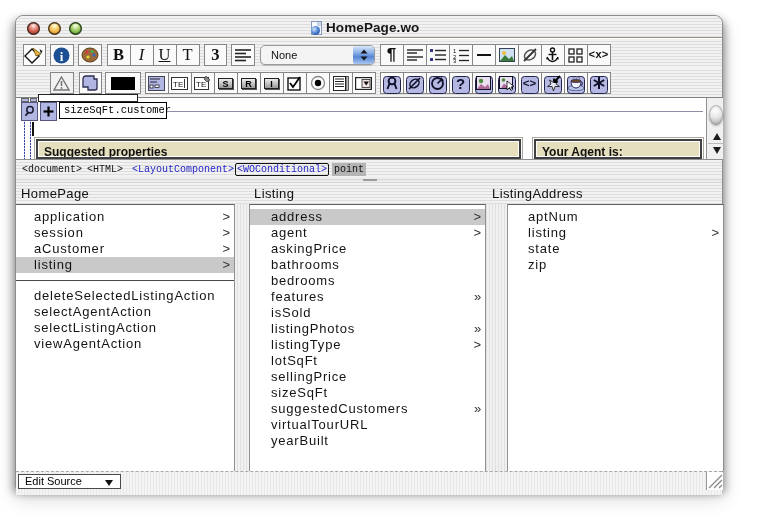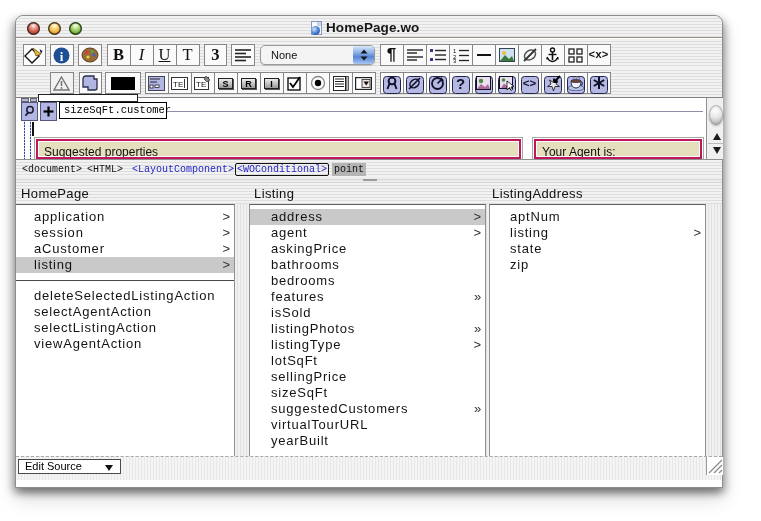--- a/index.html
+++ b/index.html
@@ -50,22 +50,22 @@
      background:repeating-linear-gradient(180deg,#3a47a0 0 2px,#cdd2ea 2px 3px);}
   #stub1,#stub2{position:absolute;top:0;height:4px;background:#b2b6e2;border:1px solid #666;}
   #pbox{position:absolute;left:22px;top:-4px;width:100px;height:8px;border:1px solid #222;background:#fff;}
   .sqbtn{position:absolute;top:3.5px;width:17px;height:19px;background:#b2b6e2;border:1px solid #55557d;
      display:flex;align-items:center;justify-content:center;}
   #sbox{position:absolute;left:43px;top:3.5px;width:108px;height:17px;border:1.5px solid #000;background:#fff;
      font-family:"Liberation Mono",monospace;font-size:10.5px;line-height:14px;padding-left:4px;color:#000;}
   #longline{position:absolute;left:151px;top:12.5px;width:536px;height:1px;background:#8f8fa8;}
   #tcursor{position:absolute;left:16px;top:24px;width:2px;height:14px;background:#111;}
   .tancell{position:absolute;top:41px;height:19.5px;background:#e6dfbd;
-     border:2px solid #be185d;box-shadow:inset 0 0 0 1px #fdfdfb, 0 0 0 1px #fefefc, 0 0 0 2px #a8a8a0;
-     font-size:12px;font-weight:normal;color:#111;padding:4px 0 0 6px;overflow:hidden;}
+     border:2px solid #404040;box-shadow:inset 0 0 0 1px #fdfdfb, 0 0 0 1px #fefefc, 0 0 0 2px #a8a8a0;
+     font-size:12px;font-weight:bold;color:#111;padding:4px 0 0 6px;overflow:hidden;}
   
   #sbar{position:absolute;left:690px;top:0px;width:17px;height:60.5px;background:#f0f0f0;border-left:1px solid #909090;}
   #sball{position:absolute;left:1.5px;top:7px;width:14px;height:20px;border-radius:50%;
      background:radial-gradient(circle at 45% 30%,#ffffff 0%,#e3e3e3 45%,#b5b5b5 80%,#9e9e9e 100%);
      box-shadow:0 1px 2px rgba(0,0,0,.3), inset 0 0 0 1px rgba(130,130,130,.5);}
   .sarr{position:absolute;left:5.5px;width:0;height:0;border-left:4px solid transparent;border-right:4px solid transparent;}
   #sup{top:35px;border-bottom:7px solid #1c1c1c;}
   #sdn{top:49px;border-top:7px solid #1c1c1c;}
   #sdiv{position:absolute;left:1px;top:44.5px;width:16px;height:1px;background:#bbb;}
   
@@ -81,32 +81,32 @@
      border-top:1px solid #999;border-bottom:1px solid #999;}
   
   #hdrs{top:166.5px;height:21px;font-size:13px;color:#101010;letter-spacing:0.4px;}
   #hdrs span{position:absolute;top:3px;text-align:right;}
   
   #lists{top:187.5px;height:267.5px;background:repeating-linear-gradient(90deg,#f1f1f1 0 2px,#e0e0e0 2px 3px);text-decoration:underline;}
   .panel{position:absolute;top:0;height:267.5px;background:#fff;border-top:1px solid #606060;
      border-right:1px solid #909090;border-left:1px solid #909090;font-size:13px;color:#141414;}
   #p1{left:0;width:219px;border-left:none;}
   #p2{left:233px;width:237px;}
-  #p3{left:473px;width:217px;}
+  #p3{left:491px;width:217px;}
   .row{position:relative;height:16px;line-height:16px;white-space:nowrap;letter-spacing:0.8px;}
   .row .ar{position:absolute;right:3px;top:0;font-size:13px;color:#333;}
   .hl{background:#c9c9c9;}
   #p1 .row{padding-left:18px;}
   #p2 .row{padding-left:21px;}
   #p3 .row{padding-left:20px;}
   .sep{border-bottom:1px solid #4a4a4a;height:8px !important;}
   .pad2{height:7px !important;}
   .pad{height:4px !important;}
   
-  #status{top:440px;height:24px;border-top:1px dashed #a9a9a9;
+  #status{top:455px;height:24px;border-top:1px dashed #a9a9a9;
      background:repeating-linear-gradient(90deg,#f4f4f4 0 2px,#e8e8e8 2px 3px);}
   #esrc{position:absolute;left:2px;top:2px;width:103px;height:14.5px;background:#fff;border:1px solid #4a4a4a;
      font-size:11px;line-height:13px;padding-left:6px;color:#000;}
   #esrc:after{content:"";position:absolute;right:7px;top:4.5px;width:0;height:0;
      border-left:4.5px solid transparent;border-right:4.5px solid transparent;border-top:6px solid #111;}
   #grip2{position:absolute;left:690px;top:0;width:17px;height:18px;background:#fff;border-left:1px solid #999;
      }
 </style>
 </head>
 <body>

